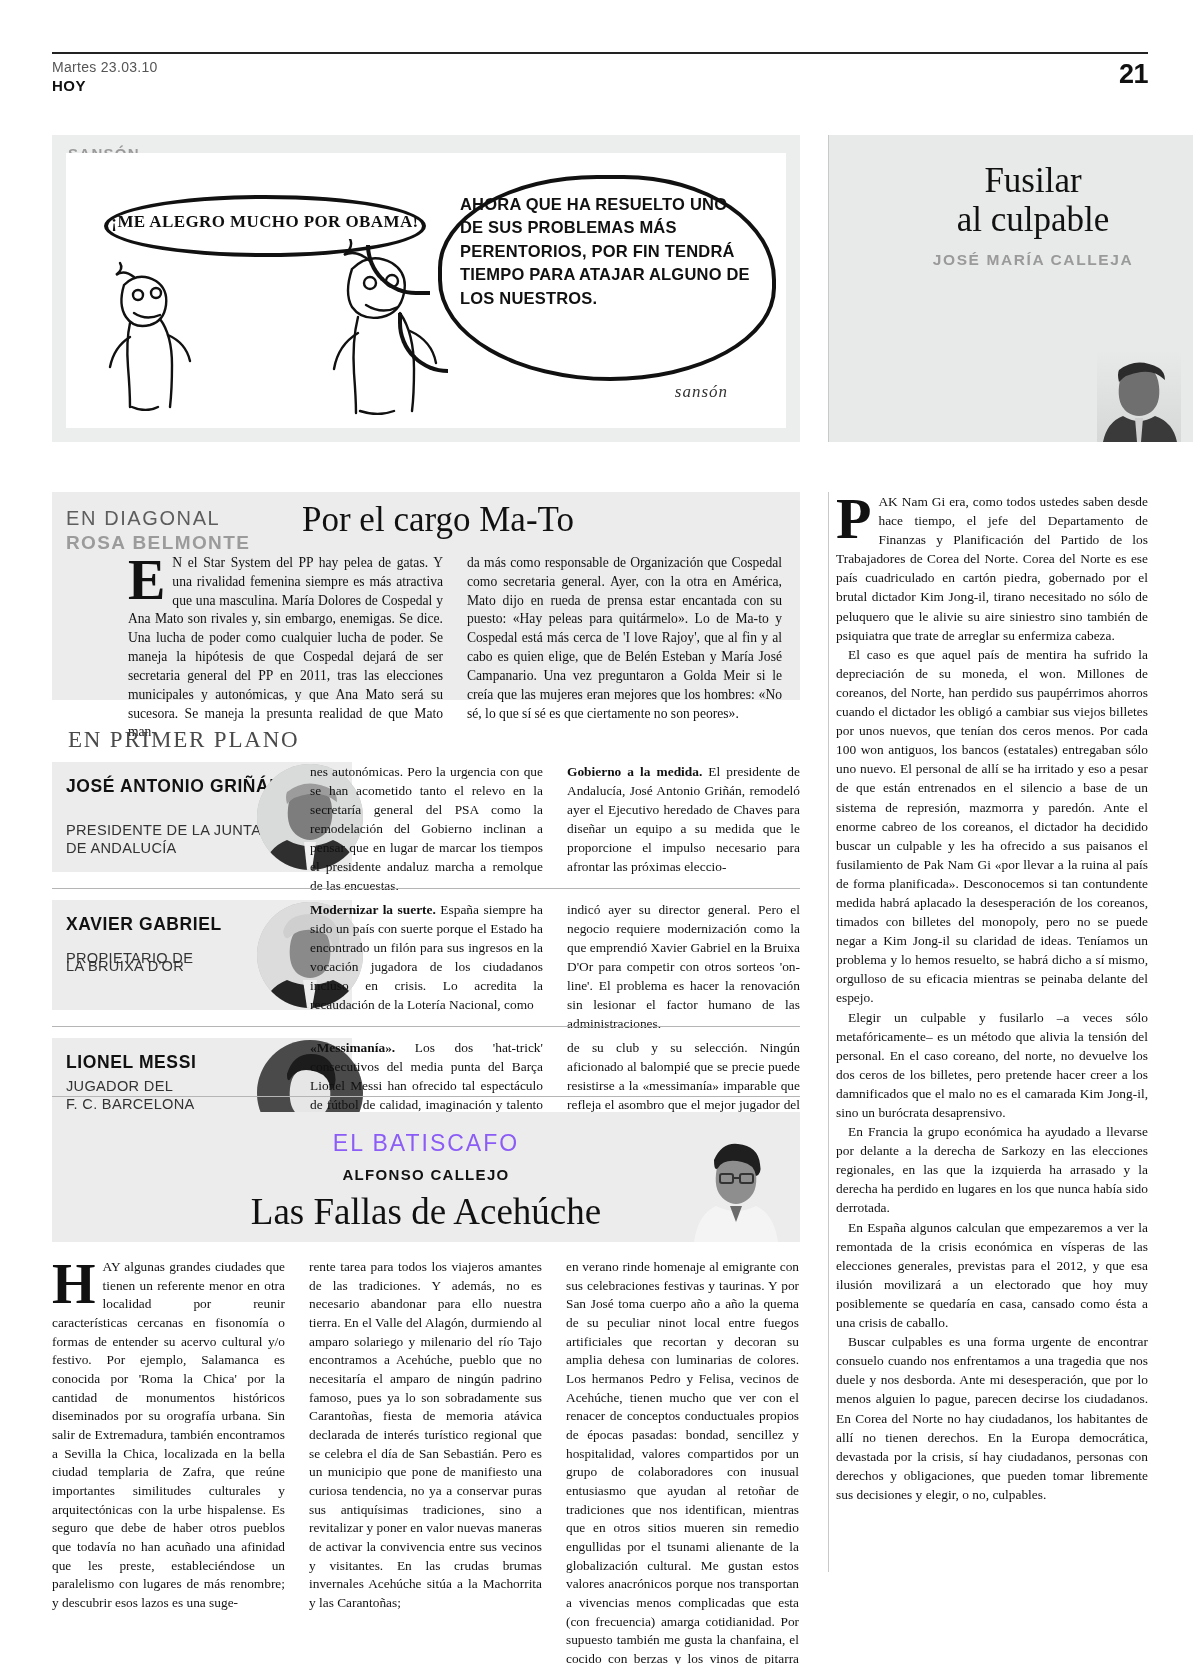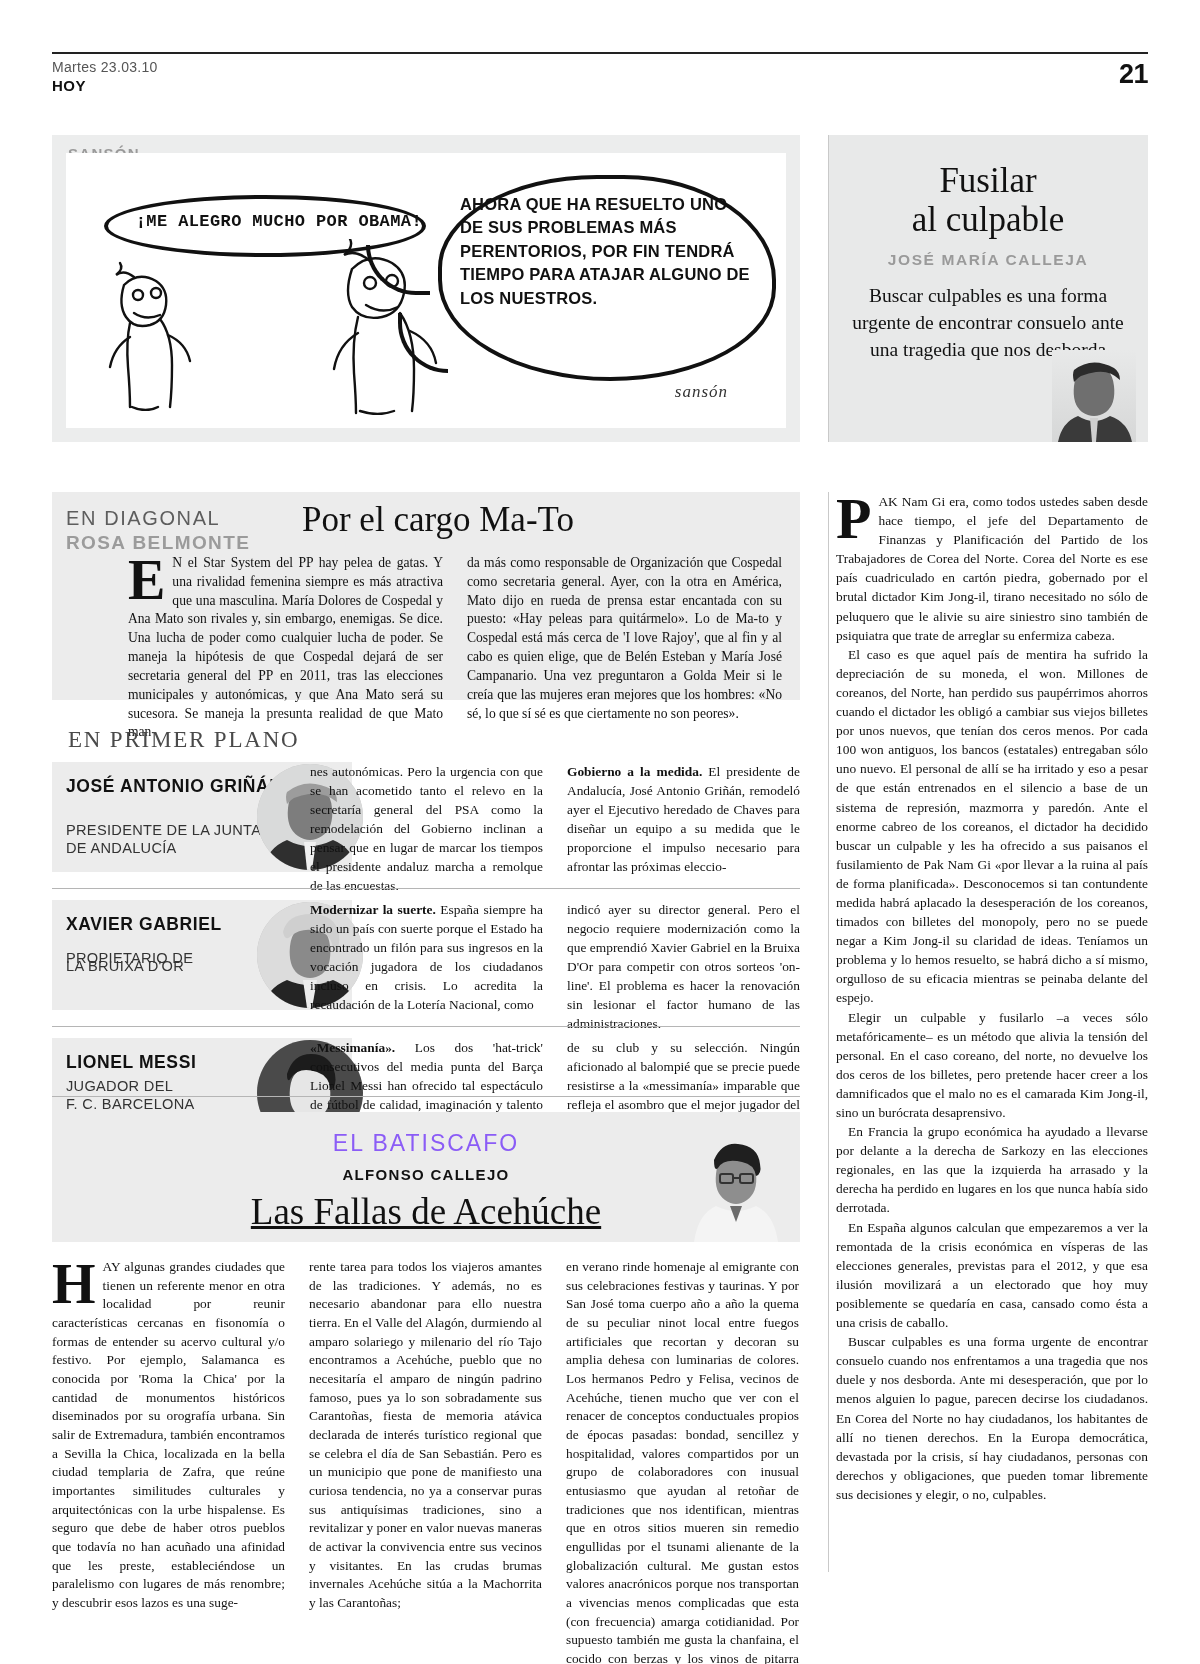--- a/index.html
+++ b/index.html
@@ -20,36 +20,36 @@
   .mh-brand{font-family:"Liberation Sans",sans-serif;font-size:15px;font-weight:bold;color:#111;letter-spacing:.5px;line-height:1.25;}
   .mh-page{font-family:"Liberation Sans",sans-serif;font-size:27px;font-weight:bold;color:#111;letter-spacing:-0.5px;}
 
   
   .cartoon{position:absolute;left:52px;top:135px;width:748px;height:307px;background:#eceded;}
   .cartoon-inner{position:absolute;left:14px;top:18px;right:14px;bottom:14px;background:#fff;overflow:hidden;}
   .cartoon-label{position:absolute;left:16px;top:10px;font-family:"Liberation Sans",sans-serif;
      font-size:15px;font-weight:bold;color:#9a9a9a;letter-spacing:1.3px;}
   .bubble{position:absolute;border:4px solid #111;background:#fff;}
   .bub1{left:38px;top:42px;width:314px;height:54px;border-radius:50% / 50%;}
-  .bub1 span{display:block;text-align:right;line-height:46px;font-family:Liberation Mono, monospace;
+  .bub1 span{display:block;text-align:center;line-height:46px;font-family:Liberation Serif, serif;
      font-weight:bold;font-size:17px;letter-spacing:.4px;}
   .bub2{left:372px;top:22px;width:330px;height:198px;border-radius:48% 46% 50% 52% / 46% 52% 46% 50%;}
   .bub2 span{display:block;text-align:left;padding:14px 18px 0;font-family:"Liberation Sans",sans-serif;
      font-weight:bold;font-size:16.5px;line-height:1.42;letter-spacing:.2px;}
   .tail{position:absolute;border:4px solid #111;border-top:none;border-right:none;background:transparent;}
   .t1{left:300px;top:92px;width:60px;height:46px;border-radius:0 0 0 60px;}
   .t2{left:332px;top:160px;width:46px;height:56px;border-radius:0 0 0 50px;}
   .signature{position:absolute;right:58px;bottom:26px;font-family:"Liberation Serif",serif;
      font-style:italic;font-size:17px;color:#333;letter-spacing:1px;}
   
   .fig{position:absolute;}
   .fig svg{display:block;}
 
   
-  .opbox{position:absolute;left:828px;top:135px;width:320px;height:307px;background:#e8e9e9;}
+  .opbox{position:absolute;left:828px;top:135px;width:320px;height:307px;background:#e8e9e9;padding-left:45px;}
   .opbox .vr{position:absolute;left:0;top:0;width:1px;height:100%;background:#c9c9c9;}
   .op-title{padding-top:26px;text-align:center;font-size:35px;line-height:1.12;font-weight:normal;color:#111;}
   .op-author{margin-top:12px;text-align:center;font-family:"Liberation Sans",sans-serif;
      font-size:15.5px;font-weight:bold;letter-spacing:1.6px;color:#9a9a9a;}
   .op-lead{margin-top:14px;text-align:center;font-size:19.5px;line-height:1.38;color:#111;padding:0 22px;}
   .op-photo{position:absolute;right:12px;bottom:0;width:84px;height:92px;overflow:hidden;}
 
   
   .diag-band{position:absolute;left:52px;top:492px;width:748px;height:208px;background:#ececec;}
   .diag-kicker{position:absolute;left:14px;top:14px;font-family:"Liberation Sans",sans-serif;
@@ -77,21 +77,21 @@
   .epp-col{width:233px;font-size:13.4px;line-height:1.42;text-align:justify;}
   .epp-col b{font-weight:bold;}
   .hr-thin{position:absolute;left:52px;width:748px;height:1px;background:#b5b5b5;}
 
   
   .bat-band{position:absolute;left:52px;top:1112px;width:748px;height:130px;background:#ececec;}
   .bat-kicker{position:absolute;left:0;right:0;top:18px;text-align:center;
      font-family:"Liberation Sans",sans-serif;font-size:23px;letter-spacing:2px;color:#8b5cf6;}
   .bat-author{position:absolute;left:0;right:0;top:54px;text-align:center;
      font-family:"Liberation Sans",sans-serif;font-size:15px;font-weight:bold;letter-spacing:1.3px;color:#111;}
-  .bat-title{position:absolute;left:0;right:0;top:78px;text-align:center;font-size:37px;color:#111;text-decoration:underline;}
+  .bat-title{position:absolute;left:0;right:0;top:78px;text-align:center;font-size:37px;color:#111;}
   .bat-photo{position:absolute;right:18px;top:22px;width:92px;height:108px;overflow:hidden;background:#cfcfcf;}
   .bat-cols{position:absolute;left:52px;top:1258px;width:748px;display:flex;gap:24px;}
   .bat-col{width:233px;font-size:13.35px;line-height:1.4;text-align:justify;}
 
   
   .rcol{position:absolute;left:836px;top:492px;width:312px;font-size:13.4px;line-height:1.425;text-align:justify;}
   .rcol .vr{position:absolute;left:-8px;top:0;width:1px;height:1080px;background:#c9c9c9;}
   .rcol p{margin:0;text-indent:12px;}
   .rcol p.first{text-indent:0;}
   .rdrop{float:left;font-size:58px;line-height:45px;font-weight:bold;padding:4px 7px 0 0;}
@@ -164,21 +164,20 @@
     </div>
   </div>
 
   <div class="opbox">
     <div class="vr"></div>
     <div class="op-title">
       <div>Fusilar</div>
       <div>al culpable</div>
     </div>
     <div class="op-author">JOSÉ MARÍA CALLEJA</div>
-    <div class="op-lead">Buscar culpables es una forma urgente de encontrar consuelo ante una tragedia que nos desborda</div>
     <div class="op-photo">
       <svg width="84" height="92" viewBox="0 0 84 92">
         <defs>
             <linearGradient id="g1" x1="0" y1="0" x2="0" y2="1">
           <stop offset="0" stop-color="#e8e9e9"></stop>
               <stop offset="1" stop-color="#d6d7d7"></stop>
             </linearGradient>
           </defs>
         <rect width="84" height="92" fill="url(#g1)"></rect>
         <path d="M42 16 q18 0 20 20 q2 18 -8 26 q-12 8 -24 0 q-10 -8 -8 -26 q2 -20 20 -20z" fill="#6f6f6f"></path>

